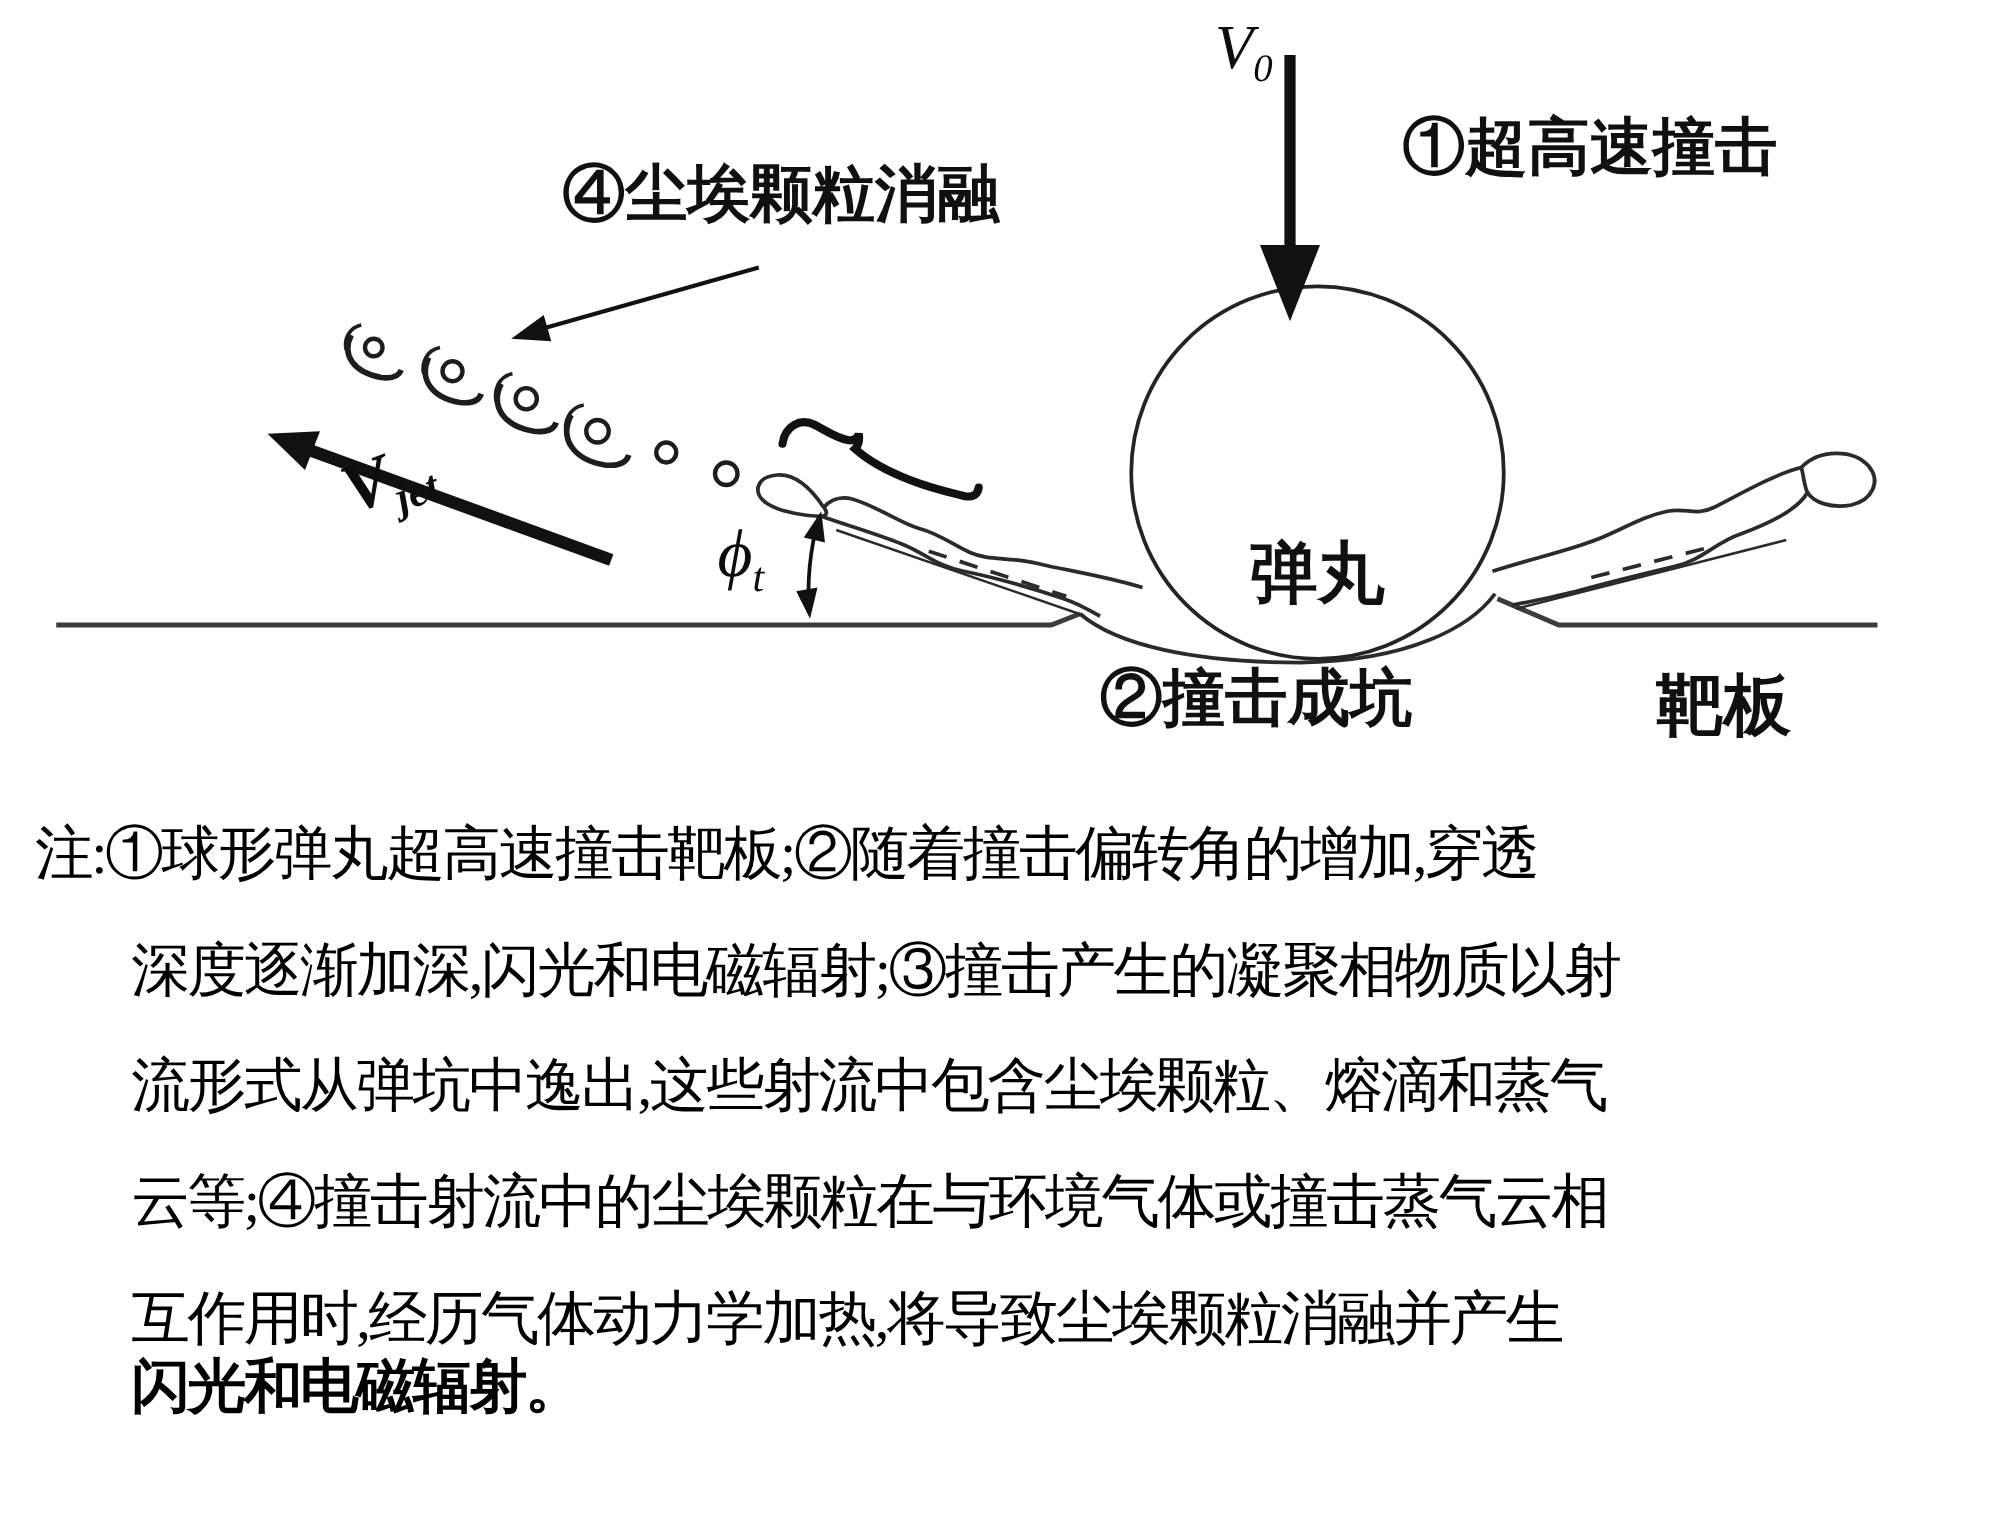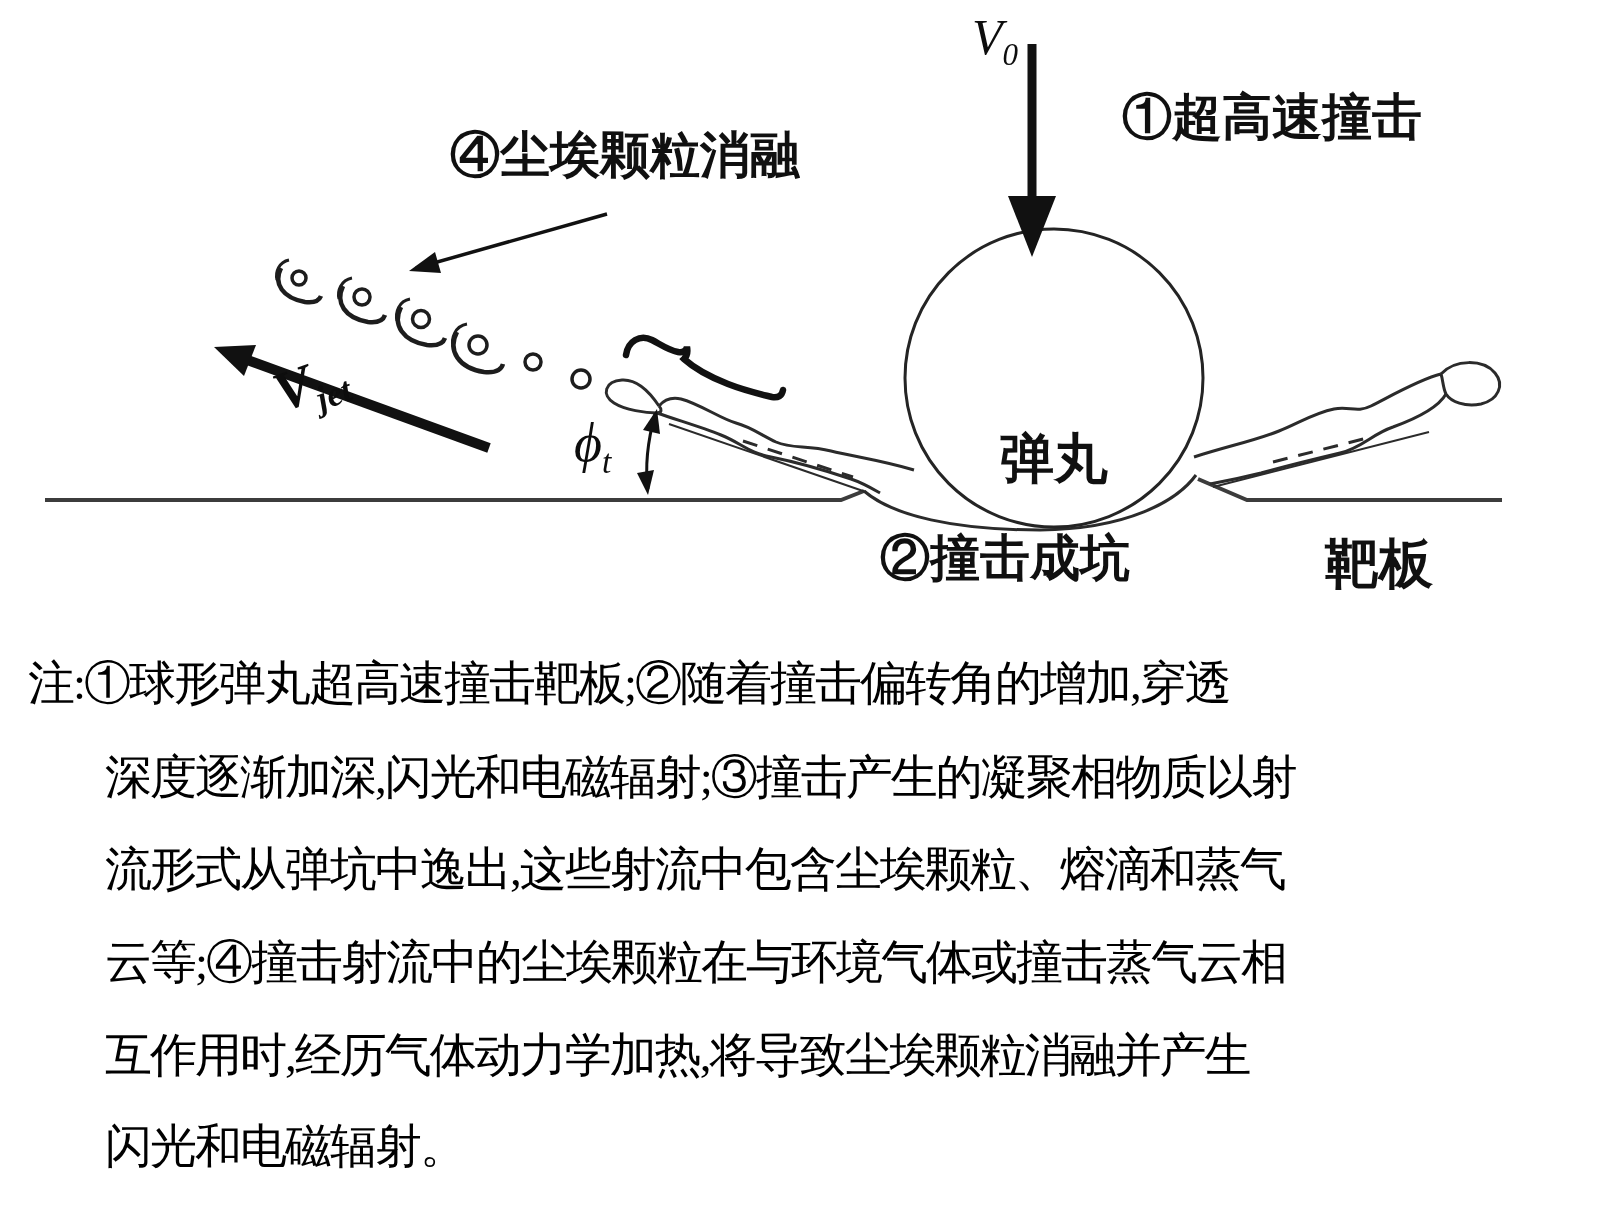--- a/index.html
+++ b/index.html
@@ -32,21 +32,21 @@
   .note-line{
     position:absolute;white-space:nowrap;color:#000;
     font-size:47px;letter-spacing:-2px;line-height:1.2;
     font-family:"Liberation Serif","DejaVu Serif",serif;
   }
   .nl0{left:28px;top:655px;}
   .nl1{left:105px;top:749px;}
   .nl2{left:105px;top:841px;}
   .nl3{left:105px;top:934px;}
   .nl4{left:105px;top:1027px;}
-  .nl5{left:105px;top:1118px;}
+  .nl5{left:105px;top:1082px;font-weight:bold;}
 </style>
 </head>
 <body>
 
 <div class="page">
 
   <div class="fig">
     <svg width="1608" height="620" viewBox="0 0 1608 620">
 
       <path d="M 45,500 L 841,500 L 864,491" fill="none" stroke="#3c3c3c" stroke-width="4"></path>

